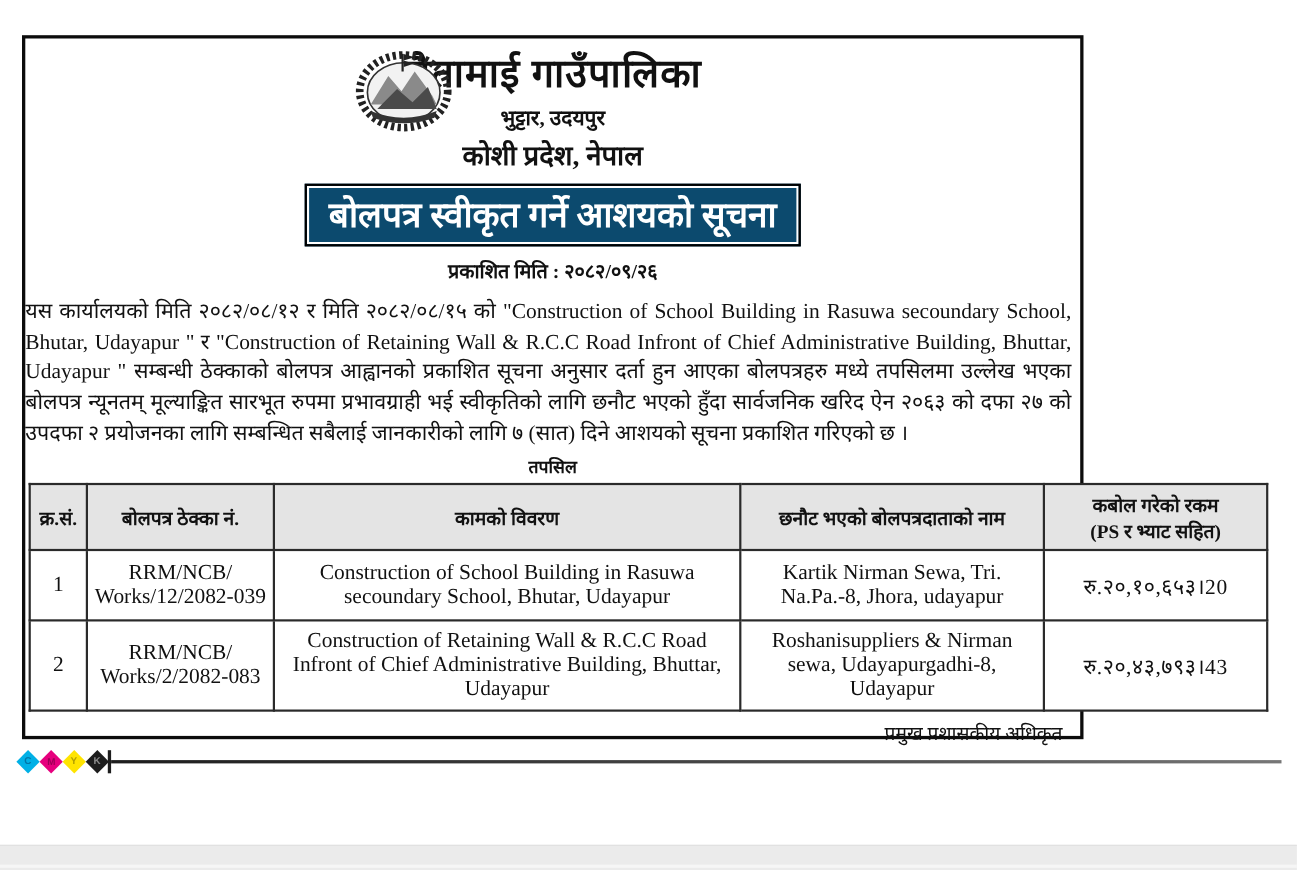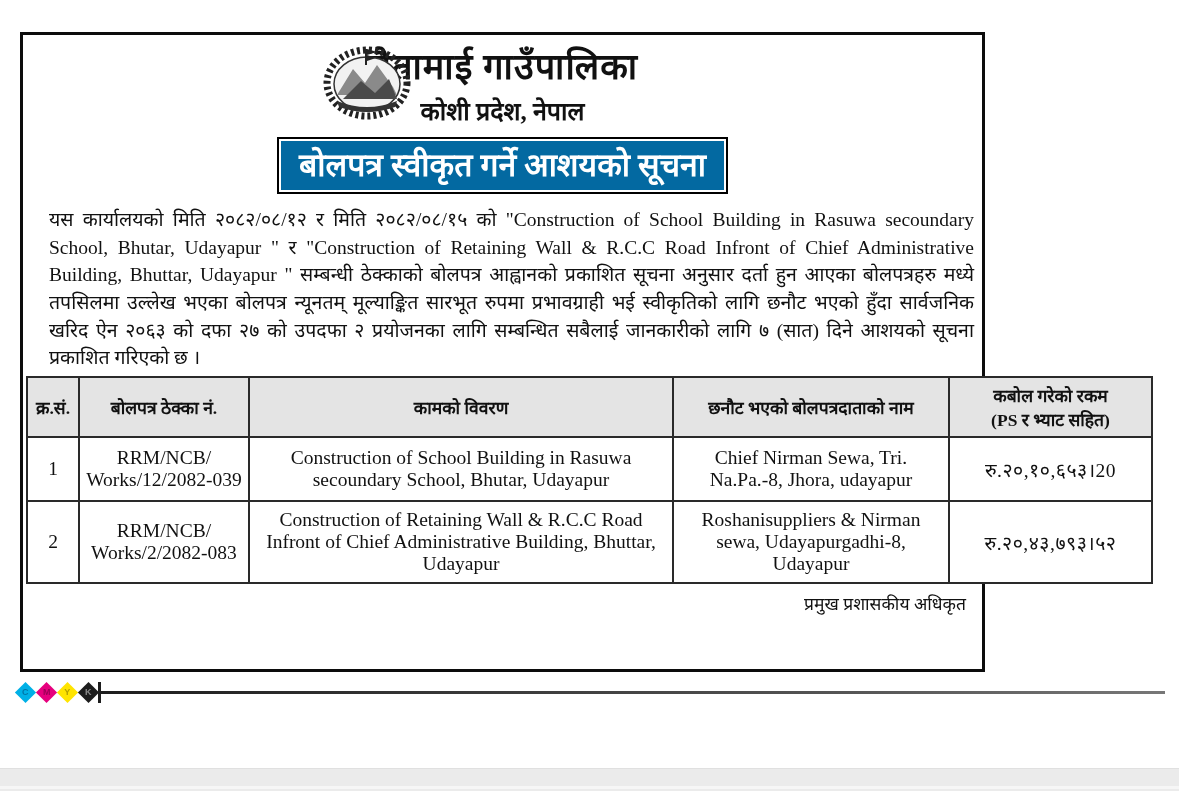--- a/index.html
+++ b/index.html
@@ -30,32 +30,32 @@
     font-family: "Liberation Serif", "DejaVu Serif", serif;
   }
   .office-name { font-size: 31px; font-weight: bold; margin-top: 2px; }
   .addr-line  { font-size: 19px; font-weight: bold; margin-top: 4px; }
   .prov-line  { font-size: 25px; font-weight: bold; margin-top: 3px; }
 
   
   .banner {
     width: fit-content;
     margin: 10px auto 0 auto;
-    background: #0369a1;
+    background: #0c4a6e;
     color: #fff;
     font-size: 32px; font-weight: bold;
     padding: 3px 20px 7px 20px;
     border: 2px solid #000;
     box-shadow: 0 0 0 2px #fff inset;
   }
   .pub-date { text-align: center; font-size: 18px; font-weight: bold; margin-top: 10px; }
 
   
   .body-par {
-    margin: 12px 8px 0 26px;
+    margin: 12px 8px 0 0;
     font-size: 19.5px;
     line-height: 1.42;
     text-align: justify;
   }
   .tapasil { text-align: center; font-size: 16px; font-weight: bold; margin-top: 5px; }
 
   
   table.notice {
     border-collapse: collapse;
     margin: 4px 0 0 3px;
@@ -136,28 +136,31 @@
         <polygon points="14,52 30,26 42,40 54,22 70,44 74,52" fill="#8a8a8a"></polygon>
         <polygon points="20,56 38,38 52,50 66,36 74,56" fill="#4a4a4a"></polygon>
         <rect x="42" y="6" width="2" height="16" fill="#222"></rect>
         <polygon points="44,6 54,9 44,12" fill="#222"></polygon>
         <polygon points="44,12 53,15 44,18" fill="#222"></polygon>
         <path d="M14 58 Q44 70 74 58 L72 64 Q44 74 16 64 Z" fill="#333"></path>
       </svg>
 
       <div class="head-center">
         <div class="muni-name">रौतामाई गाउँपालिका</div>
+        <div class="addr-line">भुट्टार, उदयपुर</div>
         <div class="prov-line">कोशी प्रदेश, नेपाल</div>
       </div>
 
       <div class="banner">बोलपत्र स्वीकृत गर्ने आशयको सूचना</div>
 
+      <div class="pub-date">प्रकाशित मिति : २०८२/०९/२६</div>
 
       <div class="body-par">यस कार्यालयको मिति २०८२/०८/१२ र मिति २०८२/०८/१५ को "Construction of School Building in Rasuwa secoundary School, Bhutar, Udayapur " र "Construction of Retaining Wall &amp; R.C.C Road Infront of Chief Administrative Building, Bhuttar,  Udayapur " सम्बन्धी ठेक्काको बोलपत्र आह्वानको प्रकाशित सूचना अनुसार दर्ता हुन आएका बोलपत्रहरु मध्ये तपसिलमा उल्लेख भएका बोलपत्र न्यूनतम् मूल्याङ्कित सारभूत रुपमा प्रभावग्राही भई स्वीकृतिको लागि छनौट भएको हुँदा सार्वजनिक खरिद ऐन २०६३ को दफा २७ को उपदफा २ प्रयोजनका लागि सम्बन्धित सबैलाई जानकारीको लागि ७ (सात) दिने आशयको सूचना प्रकाशित गरिएको छ ।</div>
 
+      <div class="tapasil">तपसिल</div>
 
       <table class="notice">
         <colgroup>
           <col class="col-sn">
             <col class="col-contract">
             <col class="col-work">
             <col class="col-bidder">
             <col class="col-amount">
         </colgroup>
         <thead>
@@ -170,29 +173,29 @@
               <div>कबोल गरेको रकम</div>
               <div>(PS र भ्याट सहित)</div>
             </th>
           </tr>
         </thead>
         <tbody>
           <tr class="row-1">
             <td>1</td>
             <td><span>RRM/NCB/</span><br><span>Works/12/2082-039</span></td>
             <td>Construction of School Building in Rasuwa secoundary School, Bhutar, Udayapur</td>
-            <td>Chief Nirman Sewa, Tri. Na.Pa.-8, Jhora, udayapur</td>
+            <td>Kartik Nirman Sewa, Tri. Na.Pa.-8, Jhora, udayapur</td>
             <td class="amount-cell">रु.२०,१०,६५३।20</td>
           </tr>
           <tr class="row-2">
             <td>2</td>
             <td><span>RRM/NCB/</span><br><span>Works/2/2082-083</span></td>
             <td>Construction of Retaining Wall &amp; R.C.C Road Infront of Chief Administrative Building, Bhuttar, Udayapur</td>
             <td>Roshanisuppliers &amp; Nirman sewa, Udayapurgadhi-8, Udayapur</td>
-            <td class="amount-cell">रु.२०,४३,७९३।५२</td>
+            <td class="amount-cell">रु.२०,४३,७९३।43</td>
           </tr>
         </tbody>
       </table>
 
       <div class="signature">प्रमुख प्रशासकीय अधिकृत</div>
 
     </div>
   </div>
 
   <div class="print-marks">

